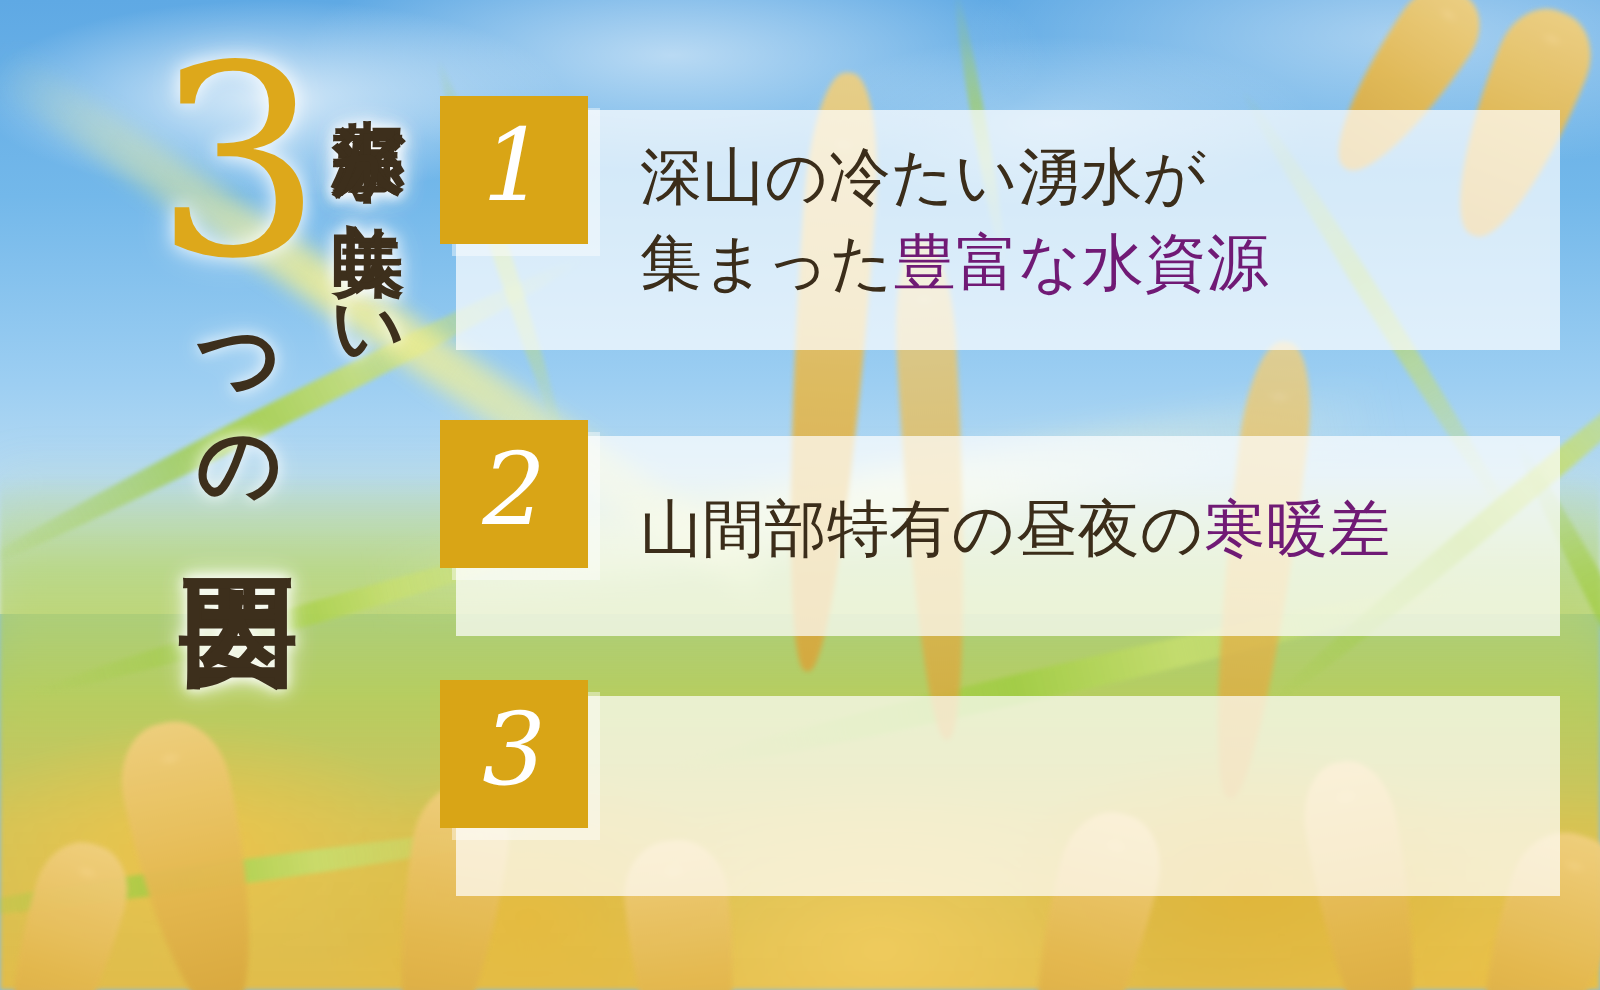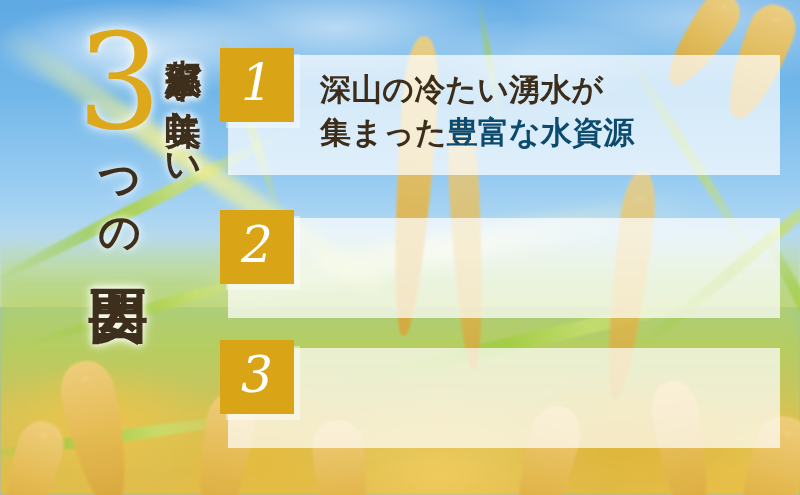--- a/index.html
+++ b/index.html
@@ -206,30 +206,30 @@
   }
   .badge-1 { top: 48px; }
   .badge-2 { top: 210px; }
   .badge-3 { top: 340px; }
 
   .panel-text {
     position: absolute;
     left: 320px;
     width: 470px;
     font-family: "DejaVu Serif", "Liberation Serif", serif;
-    font-weight: 700;
+    font-weight: 400;
     color: #3b2d1a;
     font-size: 31px;
     line-height: 1.38;
     letter-spacing: .005em;
   }
   .pt-1 { top: 68px; }
   .pt-2 { top: 244px; }
   .pt-3 { top: 372px; }
-  .accent { color: #0c4a6e; margin-top: 32px; }
+  .accent { color: #701a75; margin-top: 32px; }
 </style>
 </head>
 <body>
 
 <div class="stage">
 
   <div class="bg">
     <div class="sky"></div>
     <div class="haze"></div>
     <div class="field"></div>
@@ -276,17 +276,20 @@
     <div>
       <span>深山の冷たい湧水が</span>
     </div>
     <div>
       <span>集まった</span><span class="accent">豊富な水資源</span>
     </div>
   </div>
 
   <div class="panel panel-2"></div>
   <div class="badge badge-2">2</div>
+  <div class="panel-text pt-2">
+    <span>山間部特有の昼夜の</span><span class="accent">寒暖差</span>
+  </div>
 
   <div class="panel panel-3"></div>
   <div class="badge badge-3">3</div>
 
 </div>
 
 </body></html>

